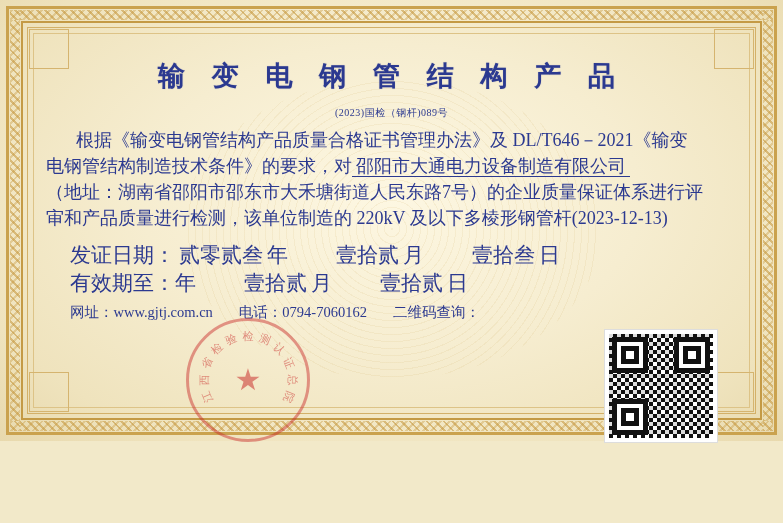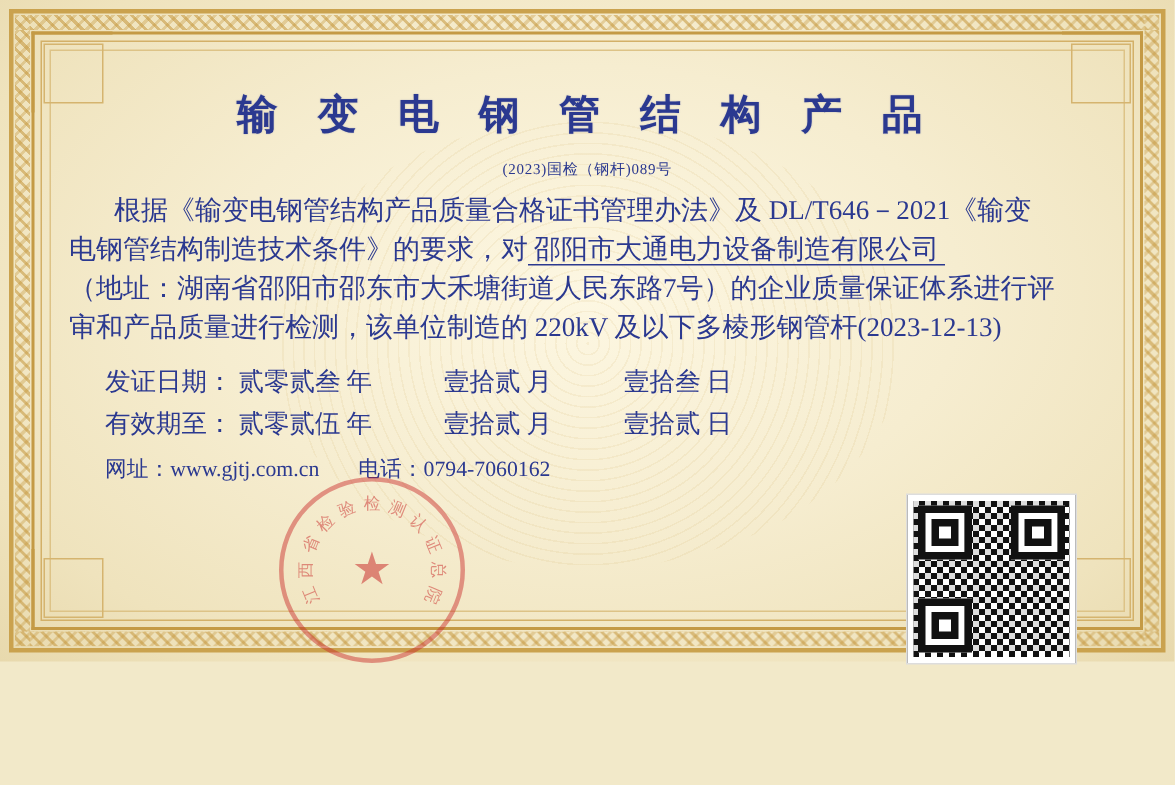--- a/index.html
+++ b/index.html
@@ -111,21 +111,21 @@
   }
   .inst{
     margin-top:10px;
     font-size:15px;
     line-height:25px;
     text-align:center;
     color:#2b3990;
   }
   .dates{
     margin-top:10px;
-    font-size:17px;
+    font-size:21px;
     line-height:28px;
     color:#2b3990;
     padding-left:24px;
   }
   .dates .row{display:flex;align-items:center;}
   .dates .lbl{white-space:nowrap;}
   .dates .val{ text-decoration:none; padding:0 4px;}
   .gap-m{display:inline-block;width:44px;}
   .footer{
     margin-top:6px;
@@ -235,34 +235,34 @@
         <span>年</span>
         <span class="gap-m"></span>
         <span class="val">壹拾贰</span>
         <span>月</span>
         <span class="gap-m"></span>
         <span class="val">壹拾叁</span>
         <span>日</span>
       </div>
       <div class="row">
         <span class="lbl">有效期至：</span>
-        <span class="val">贰零贰伍</span>
         <span>年</span>
         <span class="gap-m"></span>
         <span class="val">壹拾贰</span>
         <span>月</span>
         <span class="gap-m"></span>
         <span class="val">壹拾贰</span>
         <span>日</span>
       </div>
     </div>
 
     <div class="footer">
       <span><span>网址：</span><span>www.gjtj.com.cn</span></span>
       <span><span>电话：</span><span>0794-7060162</span></span>
+      <span>二维码查询：</span>
     </div>
 
   </div>
 
   <div class="seal">
     <div class="star">★</div>
     <div class="ring-text">
         <span style="transform: translate(-40.6507px, 16.8381px) rotate(-1.9635rad) translate(-50%, -50%);">江</span>
         <span style="transform: translate(-44px, -5.38845e-15px) rotate(-1.5708rad) translate(-50%, -50%);">西</span>
         <span style="transform: translate(-40.6507px, -16.8381px) rotate(-1.1781rad) translate(-50%, -50%);">省</span>

